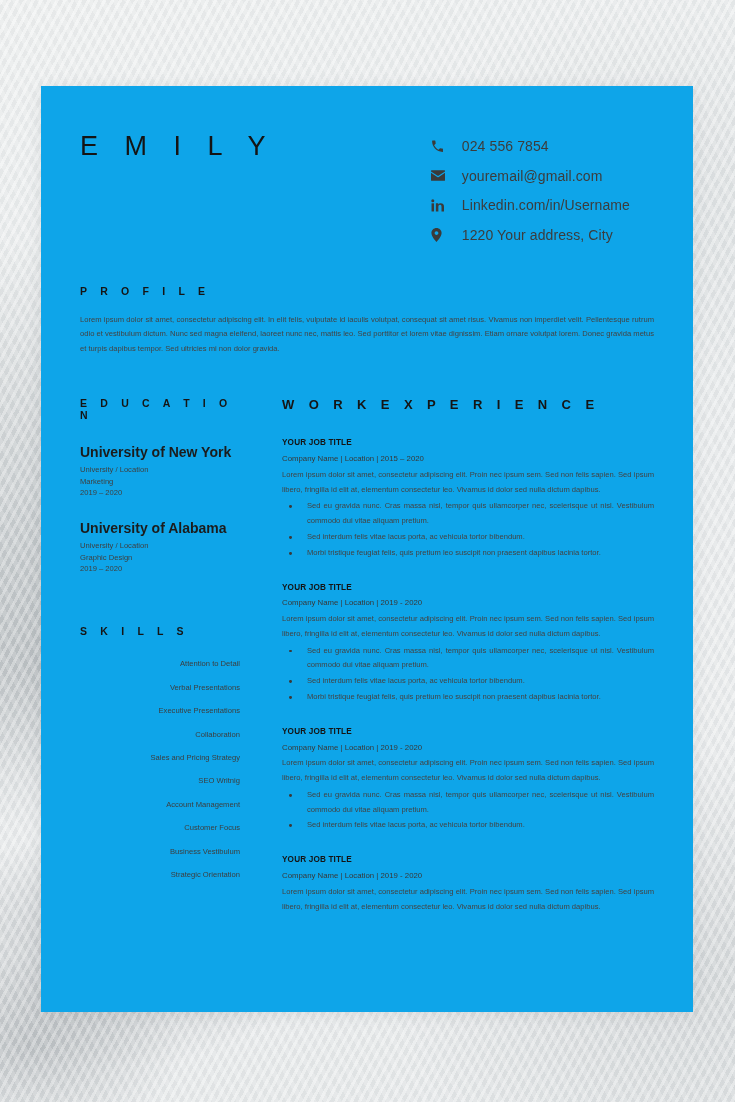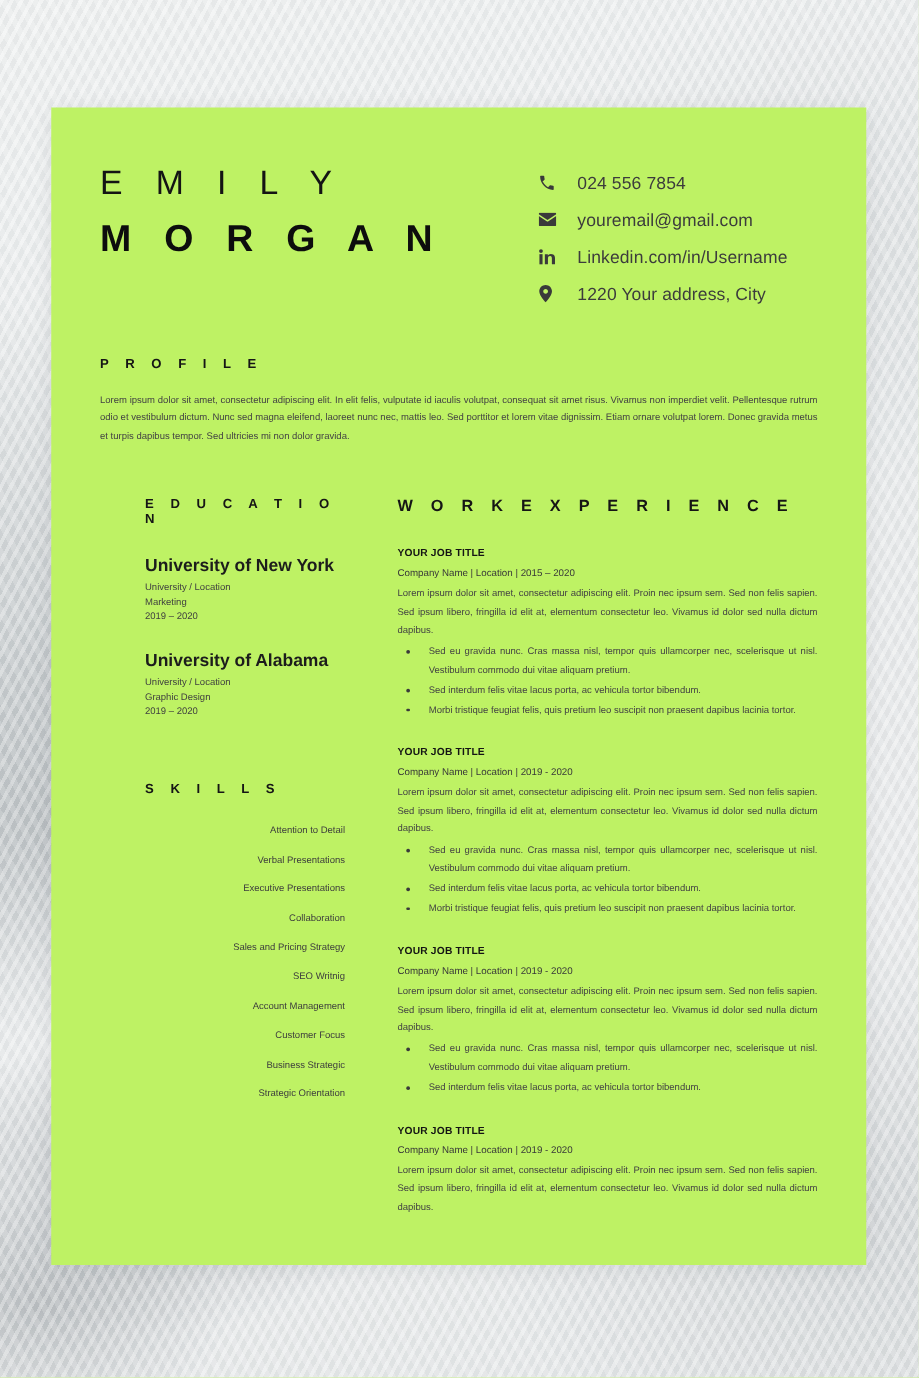--- a/index.html
+++ b/index.html
@@ -38,21 +38,21 @@
     opacity: .55;
   }
 
   
   #page {
     position: absolute;
     left: 41px;
     top: 86px;
     width: 652px;
     height: 926px;
-    background: #bef264;
+    background: #0ea5e9;
     box-shadow: 0 2px 14px rgba(90,100,110,0.13);
     overflow: hidden;
   }
 
   .inner {
     padding: 0 39px;
   }
 
   
   #header {
@@ -132,21 +132,20 @@
 
   
   #body-cols {
     display: flex;
     margin-top: 41px;
     align-items: flex-start;
   }
   #left-col {
     width: 160px;
     flex: 0 0 160px;
-    margin-left: 36px;
   }
   #right-col {
     flex: 1 1 auto;
     margin-left: 42px;
   }
 
   
   .edu-item { margin-top: 0; }
   #edu-list { margin-top: 21px; }
   .edu-item + .edu-item { margin-top: 19px; }
@@ -226,21 +225,20 @@
 <body>
 
 <div id="backdrop"></div>
 
 <div id="page">
   <div class="inner">
 
     <div id="header">
       <div class="name-block">
         <div class="name-first">E M I L Y</div>
-        <div class="name-last">M O R G A N</div>
       </div>
 
       <div class="contact-block">
 
         <div class="contact-row">
           <span class="c-icon">
             <svg width="13" height="13" viewBox="0 0 24 24" fill="currentColor">
               <path d="M6.6 10.8c1.6 3.1 4.1 5.6 7.2 7.2l2.4-2.4c.3-.3.7-.4 1.1-.3 1.2.4 2.5.6 3.8.6.6 0 1 .4 1 1V21c0 .6-.4 1-1 1C10.9 22 2 13.1 2 2c0-.6.4-1 1-1h4.1c.6 0 1 .4 1 1 0 1.3.2 2.6.6 3.8.1.4 0 .8-.3 1.1l-2.8 2.9z"></path>
             </svg>
           </span>
@@ -311,21 +309,21 @@
           <div class="sec-head">S K I L L S</div>
           <div id="skills-list">
               <div class="skill-item">Attention to Detail</div>
               <div class="skill-item">Verbal Presentations</div>
               <div class="skill-item">Executive Presentations</div>
               <div class="skill-item">Collaboration</div>
               <div class="skill-item">Sales and Pricing Strategy</div>
               <div class="skill-item">SEO Writnig</div>
               <div class="skill-item">Account Management</div>
               <div class="skill-item">Customer Focus</div>
-              <div class="skill-item">Business Strategic</div>
+              <div class="skill-item">Business Vestibulum</div>
               <div class="skill-item">Strategic Orientation</div>
             </div>
         </div>
 
       </div>
 
       <div id="right-col">
         <div class="sec-head big">W O R K   E X P E R I E N C E</div>
         <div id="jobs">
             <div class="job">

